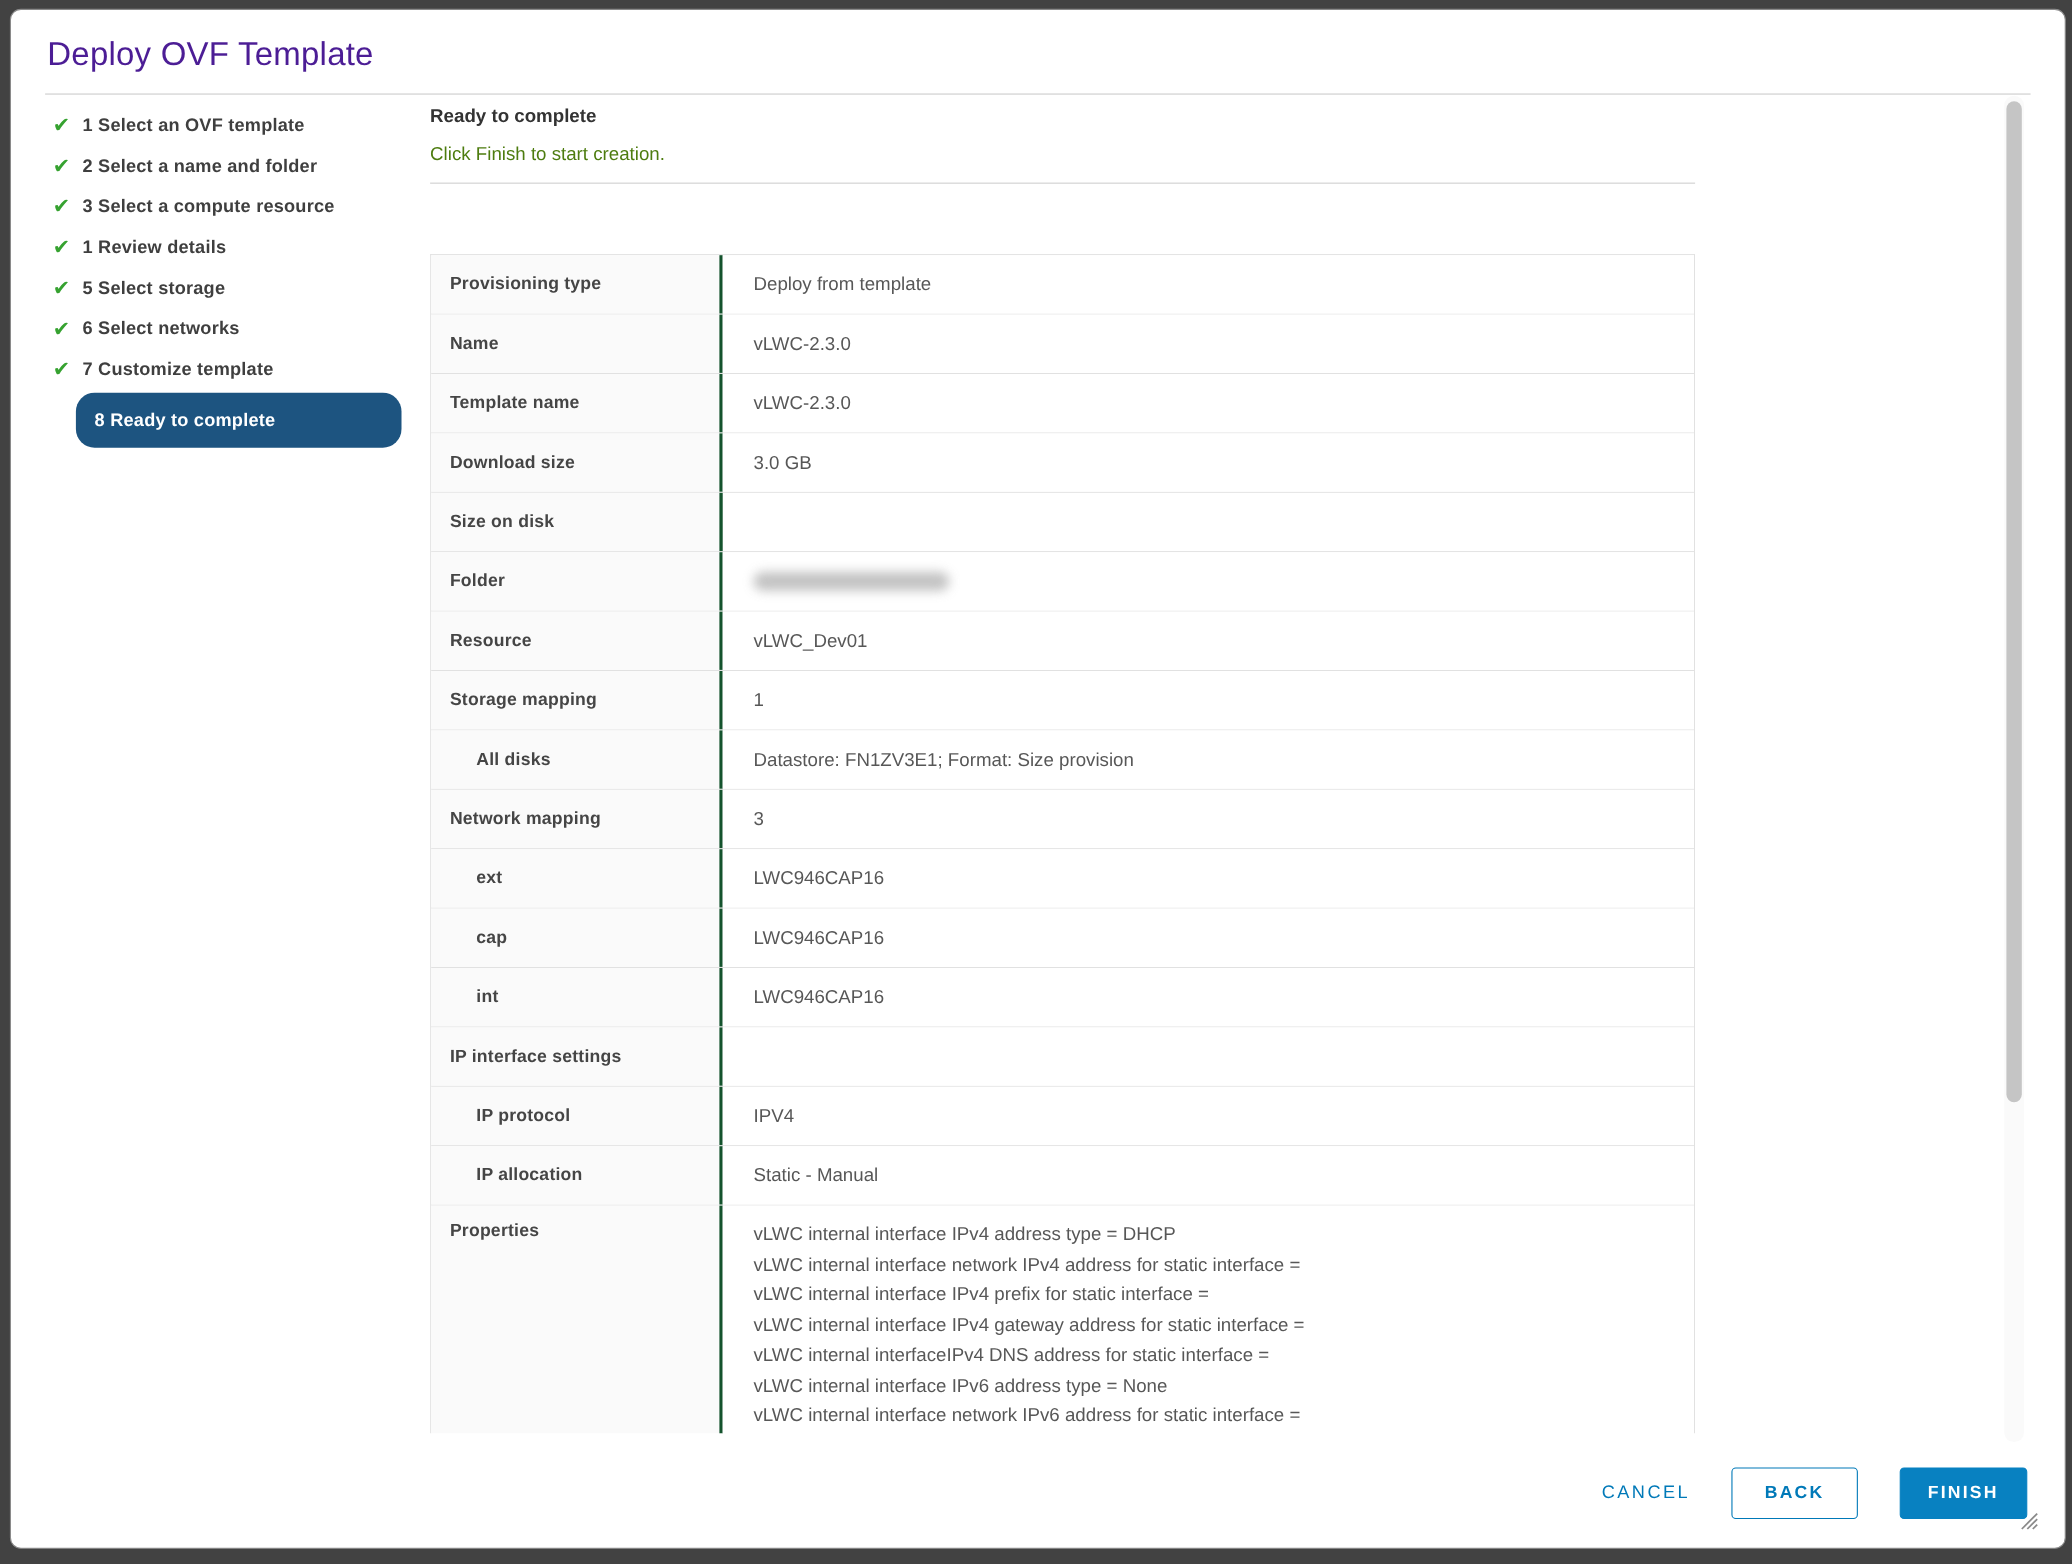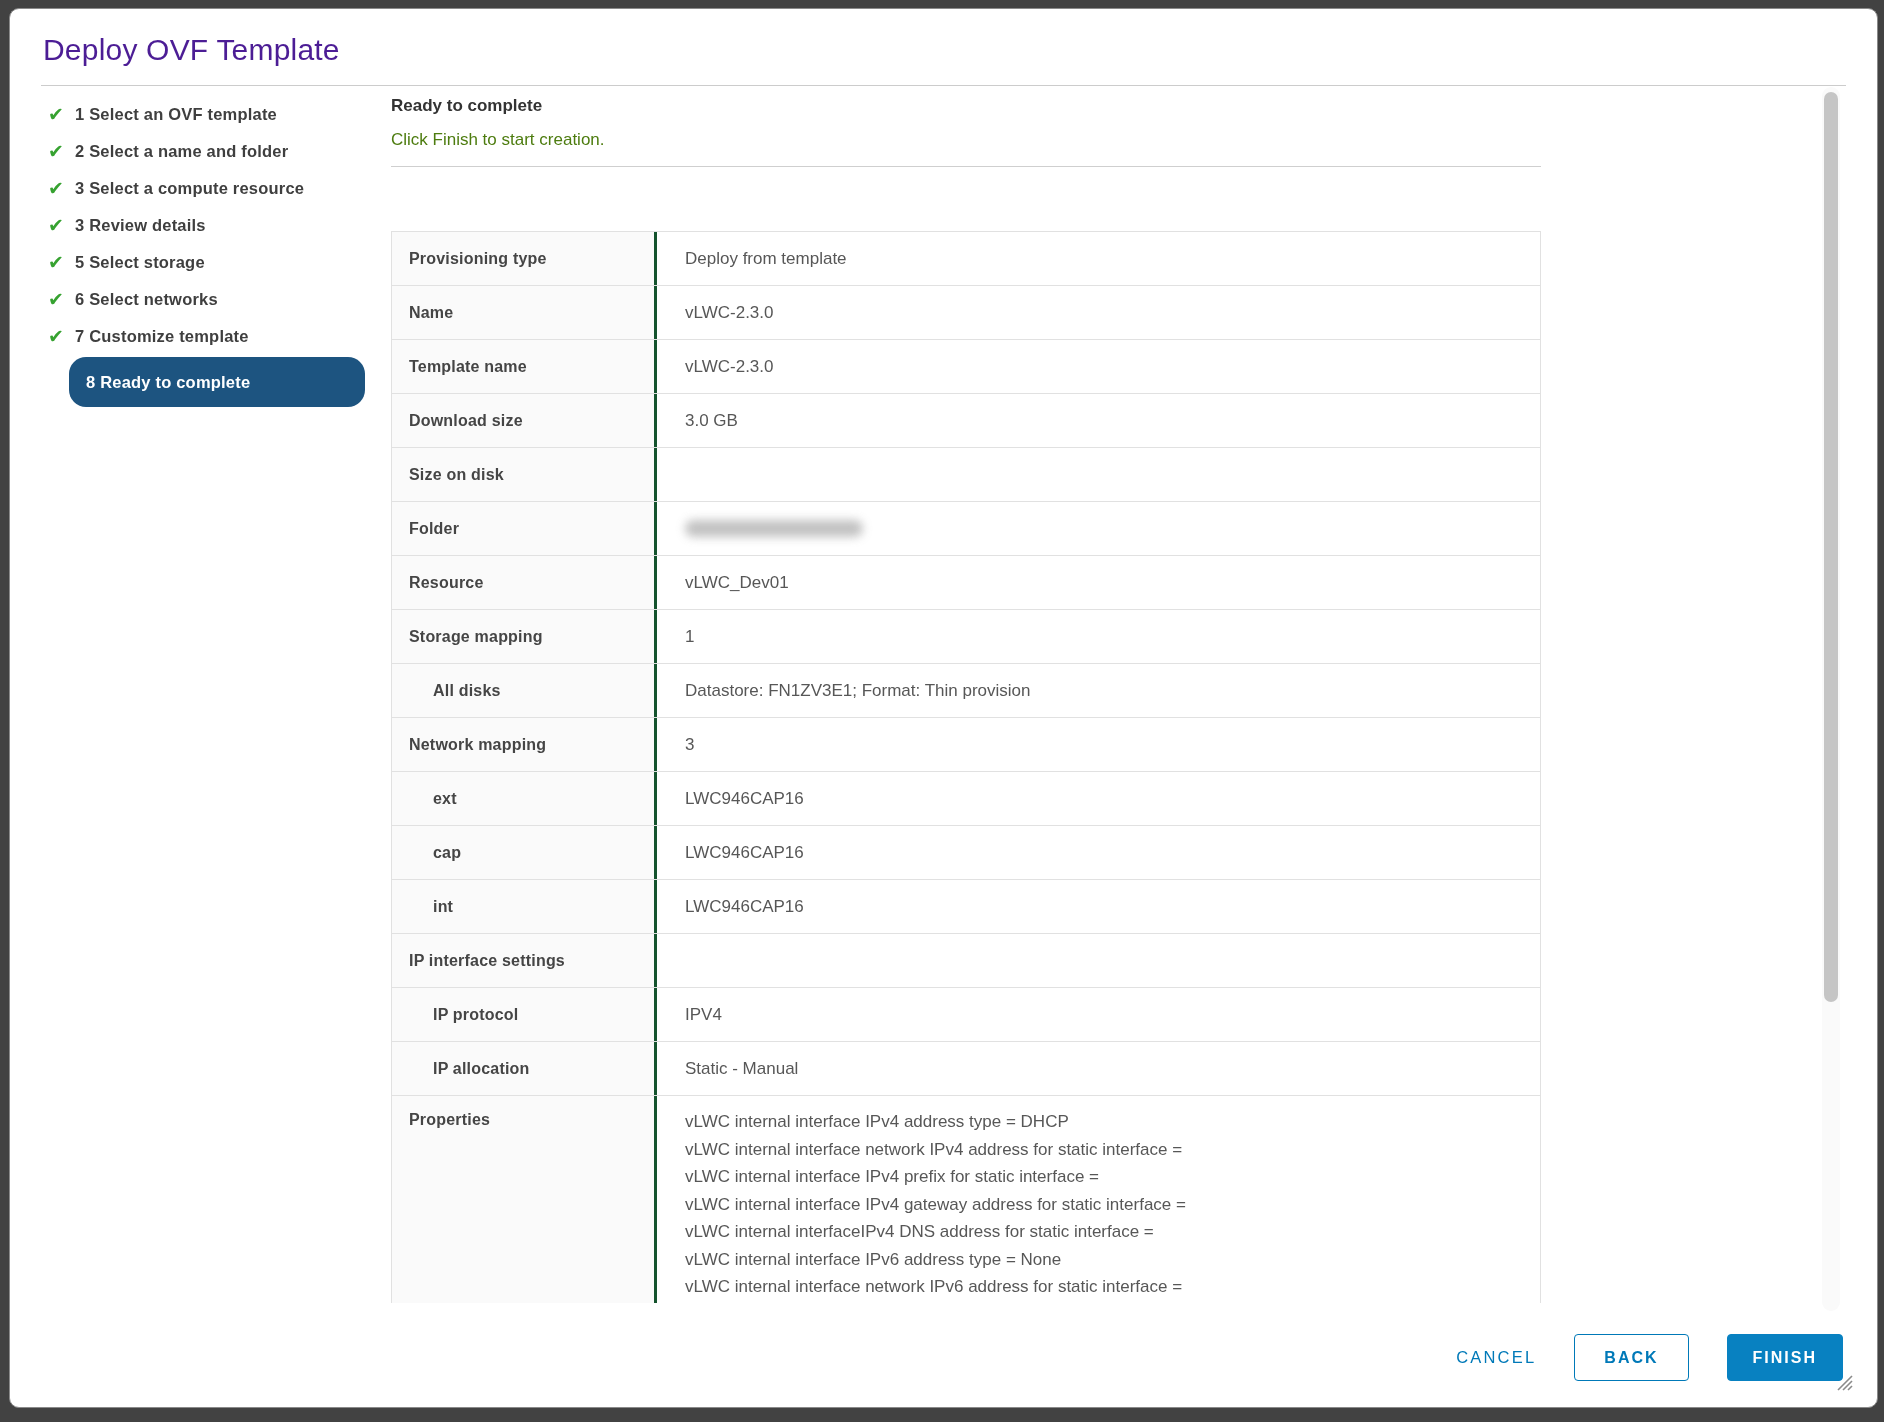--- a/index.html
+++ b/index.html
@@ -124,21 +124,21 @@
         <div class="step">
           <span class="check">✔</span>
           <span class="step-label">2 Select a name and folder</span>
         </div>
         <div class="step">
           <span class="check">✔</span>
           <span class="step-label">3 Select a compute resource</span>
         </div>
         <div class="step">
           <span class="check">✔</span>
-          <span class="step-label">3 Review details</span>
+          <span class="step-label">1 Review details</span>
         </div>
         <div class="step">
           <span class="check">✔</span>
           <span class="step-label">5 Select storage</span>
         </div>
         <div class="step">
           <span class="check">✔</span>
           <span class="step-label">6 Select networks</span>
         </div>
         <div class="step">
@@ -184,21 +184,21 @@
             <div class="trow">
               <div class="tlabel">Resource</div>
               <div class="tvalue">vLWC_Dev01</div>
             </div>
             <div class="trow">
               <div class="tlabel">Storage mapping</div>
               <div class="tvalue">1</div>
             </div>
             <div class="trow">
               <div class="tlabel indent">All disks</div>
-              <div class="tvalue">Datastore: FN1ZV3E1; Format: Thin provision</div>
+              <div class="tvalue">Datastore: FN1ZV3E1; Format: Size provision</div>
             </div>
             <div class="trow">
               <div class="tlabel">Network mapping</div>
               <div class="tvalue">3</div>
             </div>
             <div class="trow">
               <div class="tlabel indent">ext</div>
               <div class="tvalue">LWC946CAP16</div>
             </div>
             <div class="trow">

